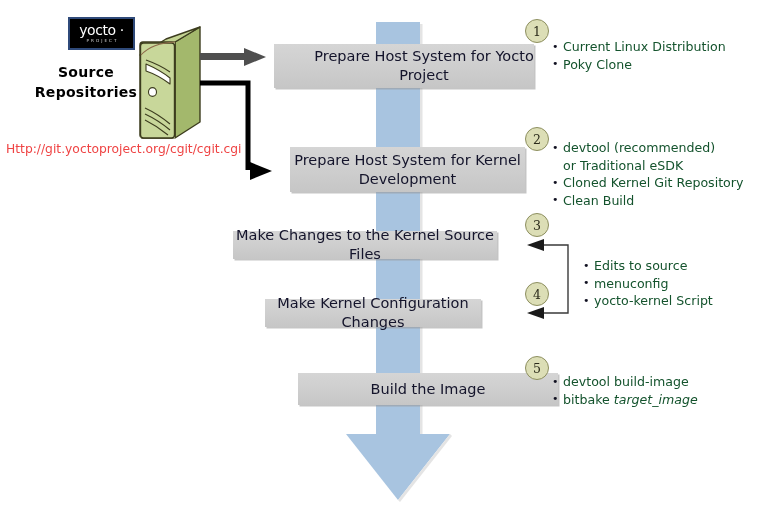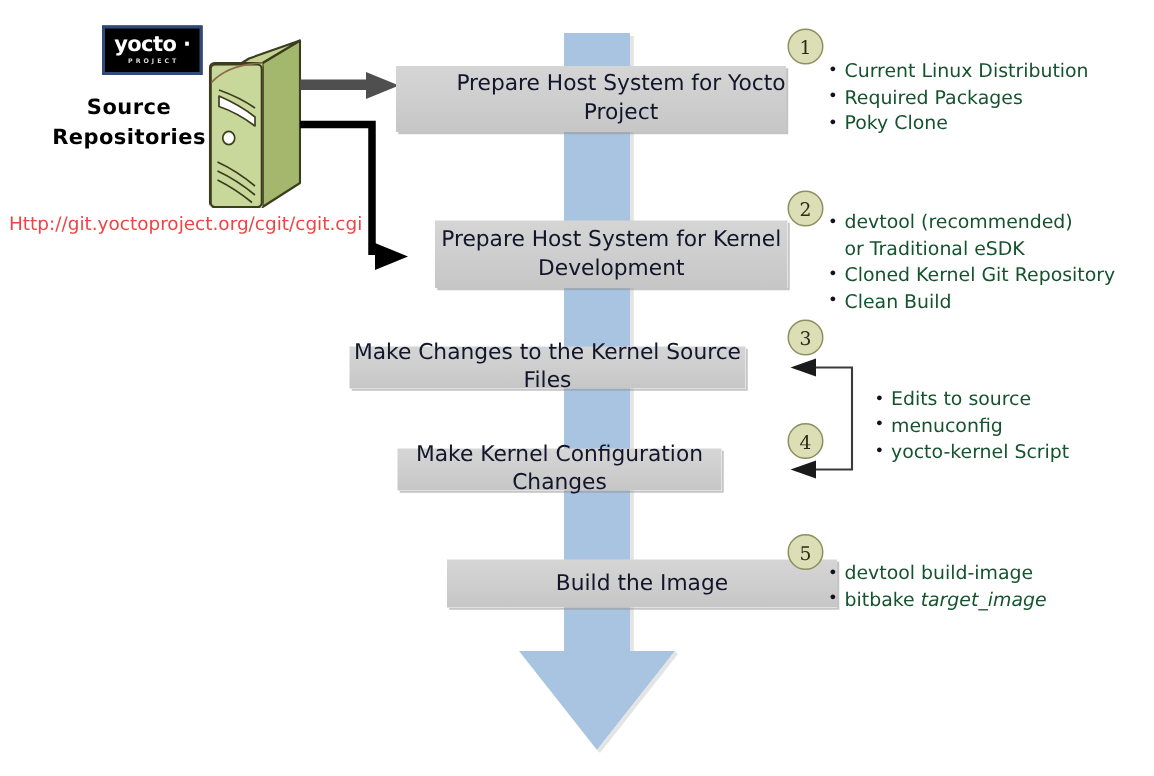--- a/index.html
+++ b/index.html
@@ -31,21 +31,20 @@
     width: 67px;
     height: 33px;
     background: #000000;
     border: 2px solid #2f4a7a;
     box-sizing: border-box;
     display: flex;
     flex-direction: column;
     align-items: center;
     justify-content: center;
     line-height: 1;
-    font-weight: bold;
   }
   .yocto-logo .yl-main {
     color: #ffffff;
     font-size: 14px;
     letter-spacing: -0.4px;
     font-family: "DejaVu Sans", "Liberation Sans", sans-serif;
   }
   .yocto-logo .yl-sub {
     color: #d8d8d8;
     font-size: 4.2px;
@@ -85,21 +84,21 @@
     display: flex;
     align-items: center;
     justify-content: center;
     text-align: center;
     font-size: 14.5px;
     color: #14142b;
     line-height: 19px;
     box-shadow: 1.5px 1.5px 0 rgba(150,150,150,0.55);
   }
 
-  #box1 { left: 264px; top: 44px;  width: 260px; height: 44px; padding-left: 40px; }
+  #box1 { left: 274px; top: 44px;  width: 260px; height: 44px; padding-left: 40px; }
   #box2 { left: 290px; top: 147px; width: 235px; height: 45px; }
   #box3 { left: 233px; top: 231px; width: 264px; height: 28px; }
   #box4 { left: 265px; top: 299px; width: 216px; height: 28px; }
   #box5 { left: 265px; top: 373px; width: 260px; height: 32px; margin-left: 33px; }
 
   
   .step-circle {
     position: absolute;
     width: 24px;
     height: 24px;
@@ -230,21 +229,20 @@
 <div class="pbox" id="box5">Build the Image</div>
 
 <div class="step-circle" id="circle1">1</div>
 <div class="step-circle" id="circle2">2</div>
 <div class="step-circle" id="circle3">3</div>
 <div class="step-circle" id="circle4">4</div>
 <div class="step-circle" id="circle5">5</div>
 
 <ul class="blist" id="bul1">
   <li>Current Linux Distribution</li>
-  <li>Required Packages</li>
   <li>Poky Clone</li>
 </ul>
 
 <ul class="blist" id="bul2">
   <li class="wrap">devtool (recommended) or Traditional eSDK</li>
   <li>Cloned Kernel Git Repository</li>
   <li>Clean Build</li>
 </ul>
 
 <ul class="blist" id="bul34">

